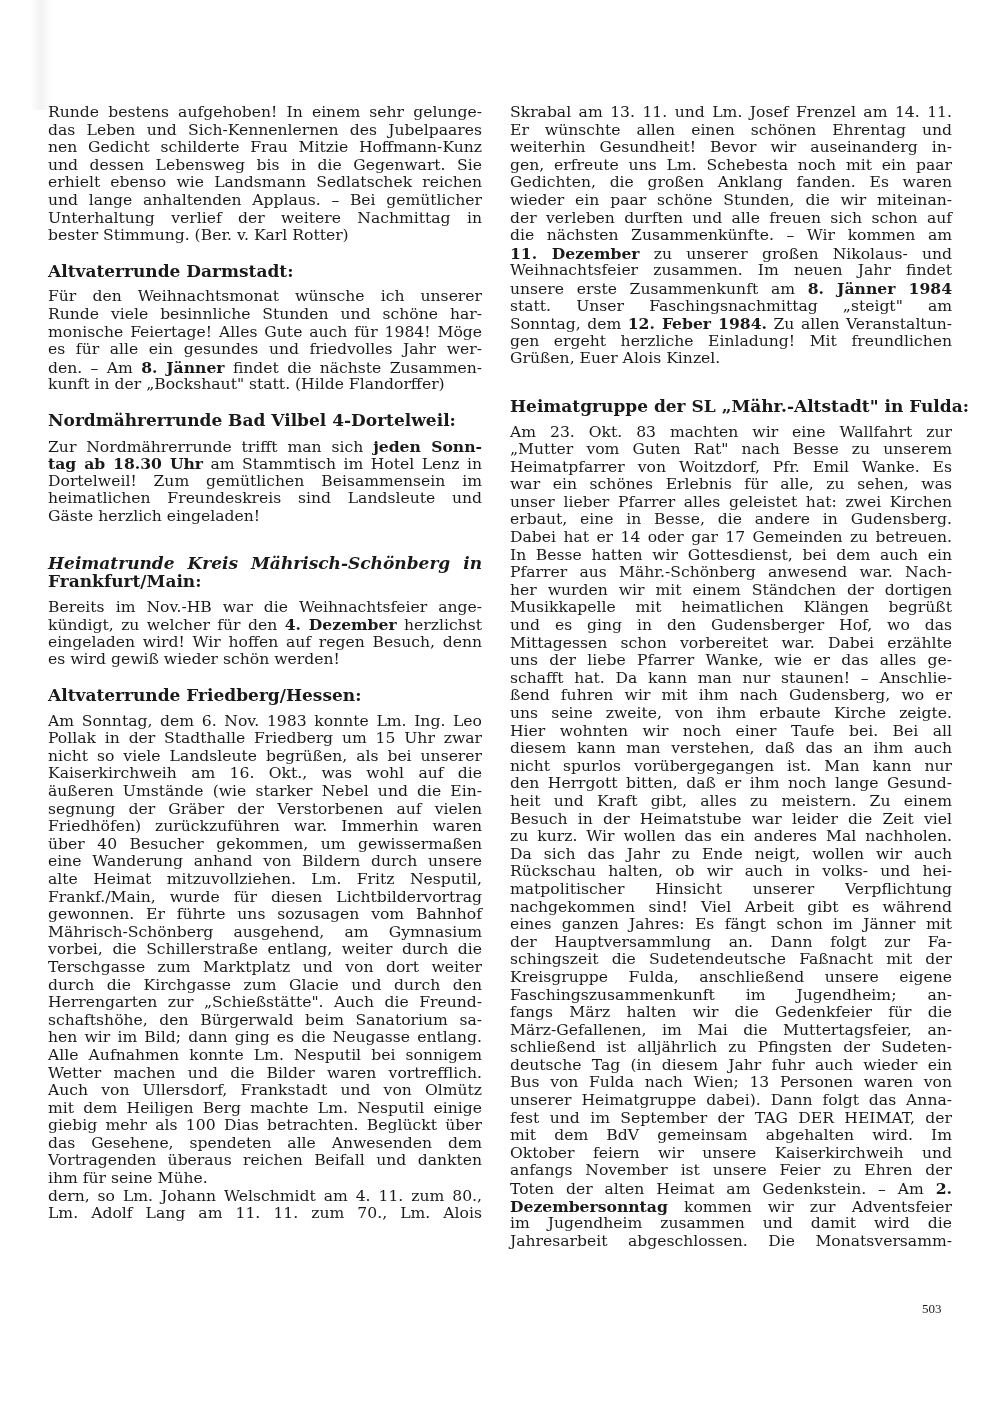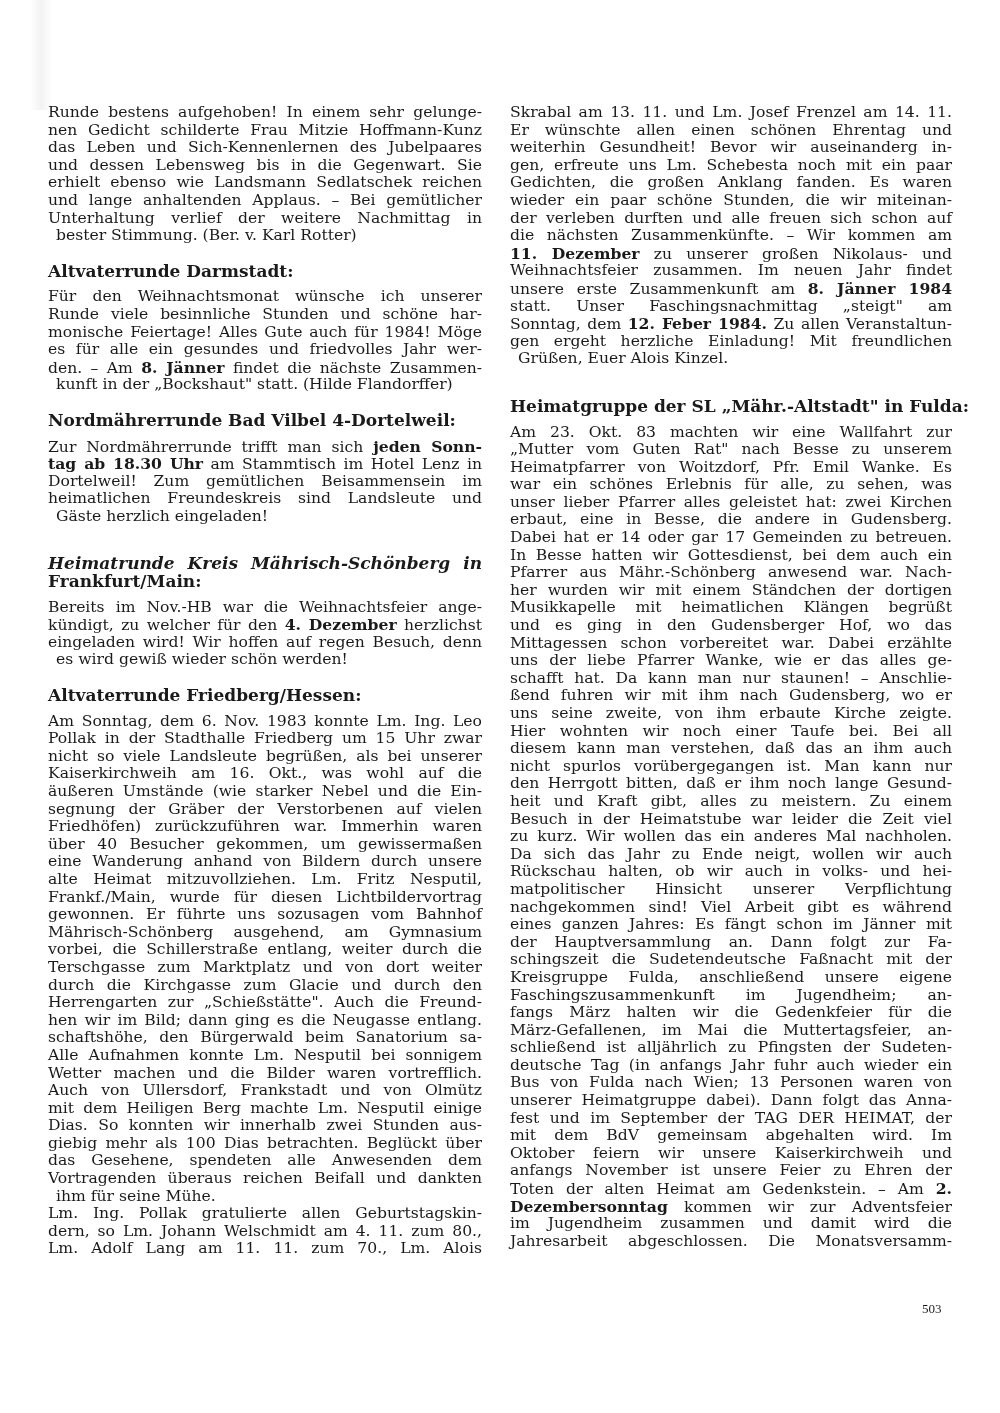--- a/index.html
+++ b/index.html
@@ -9,39 +9,39 @@
     }
     .scan-edge { position: absolute; left: 30px; top: 0; width: 22px; height: 110px;
       background: linear-gradient(to right, rgba(0,0,0,0), rgba(0,0,0,0.05), rgba(0,0,0,0)); }
     .column { position: absolute; top: 104px; }
     #col-left { left: 48px; width: 434px; }
     #col-right { left: 510px; width: 442px; }
     .line {
       font-size: 15.6px; line-height: 17.6px; height: 17.6px; white-space: nowrap;
       text-align: justify; text-align-last: justify; overflow: visible;
     }
-    .line.last { text-align-last: left; margin-left: 8px; }
+    .line.last { text-align-last: left; }
     .line b { font-weight: bold; }
     .heading { font-weight: bold; font-size: 17px; line-height: 17.6px; white-space: nowrap; }
     .heading.justify { text-align: justify; text-align-last: justify; font-style: italic; }
     .gap-m { height: 18px; }
     .gap-l { height: 30px; }
     .gap-h { height: 8px; }
     .page-number { position: absolute; left: 922px; top: 1301px; font-size: 13px; font-family: Liberation Serif, serif; text-align: right; }
   </style>
 </head>
 <body>
 
 <div class="scan-edge"></div>
 
 <div class="column" id="col-left">
     <div>
       <div class="line"><span>Runde bestens aufgehoben! In einem sehr gelunge-</span></div>
+      <div class="line"><span>das Leben und Sich-Kennenlernen des Jubelpaares</span></div>
       <div class="line"><span>nen Gedicht schilderte Frau Mitzie Hoffmann-Kunz</span></div>
-      <div class="line"><span>das Leben und Sich-Kennenlernen des Jubelpaares</span></div>
       <div class="line"><span>und dessen Lebensweg bis in die Gegenwart. Sie</span></div>
       <div class="line"><span>erhielt ebenso wie Landsmann Sedlatschek reichen</span></div>
       <div class="line"><span>und lange anhaltenden Applaus. – Bei gemütlicher</span></div>
       <div class="line"><span>Unterhaltung verlief der weitere Nachmittag in</span></div>
       <div class="line last"><span>bester Stimmung. (Ber. v. Karl Rotter)</span></div>
     </div>
     <div class="gap-m"></div>
     <div class="heading">Altvaterrunde Darmstadt:</div>
     <div class="gap-h"></div>
     <div>
@@ -86,34 +86,32 @@
       <div class="line"><span>über 40 Besucher gekommen, um gewissermaßen</span></div>
       <div class="line"><span>eine Wanderung anhand von Bildern durch unsere</span></div>
       <div class="line"><span>alte Heimat mitzuvollziehen. Lm. Fritz Nesputil,</span></div>
       <div class="line"><span>Frankf./Main, wurde für diesen Lichtbildervortrag</span></div>
       <div class="line"><span>gewonnen. Er führte uns sozusagen vom Bahnhof</span></div>
       <div class="line"><span>Mährisch-Schönberg ausgehend, am Gymnasium</span></div>
       <div class="line"><span>vorbei, die Schillerstraße entlang, weiter durch die</span></div>
       <div class="line"><span>Terschgasse zum Marktplatz und von dort weiter</span></div>
       <div class="line"><span>durch die Kirchgasse zum Glacie und durch den</span></div>
       <div class="line"><span>Herrengarten zur „Schießstätte". Auch die Freund-</span></div>
+      <div class="line"><span>schaftshöhe, den Bürgerwald beim Sanatorium sa-</span></div>
       <div class="line"><span>hen wir im Bild; dann ging es die Neugasse entlang.</span></div>
-      <div class="line"><span>schaftshöhe, den Bürgerwald beim Sanatorium sa-</span></div>
       <div class="line"><span>Alle Aufnahmen konnte Lm. Nesputil bei sonnigem</span></div>
       <div class="line"><span>Wetter machen und die Bilder waren vortrefflich.</span></div>
       <div class="line"><span>Auch von Ullersdorf, Frankstadt und von Olmütz</span></div>
       <div class="line"><span>mit dem Heiligen Berg machte Lm. Nesputil einige</span></div>
-      <div class="line"><span>Dias. So konnten wir innerhalb zwei Stunden aus-</span></div>
       <div class="line"><span>giebig mehr als 100 Dias betrachten. Beglückt über</span></div>
       <div class="line"><span>das Gesehene, spendeten alle Anwesenden dem</span></div>
       <div class="line"><span>Vortragenden überaus reichen Beifall und dankten</span></div>
       <div class="line last"><span>ihm für seine Mühe.</span></div>
     </div>
     <div>
-      <div class="line"><span>Lm. Ing. Pollak gratulierte allen Geburtstagskin-</span></div>
       <div class="line"><span>dern, so Lm. Johann Welschmidt am 4. 11. zum 80.,</span></div>
       <div class="line"><span>Lm. Adolf Lang am 11. 11. zum 70., Lm. Alois</span></div>
     </div>
   </div>
 <div class="column" id="col-right">
     <div>
       <div class="line"><span>Skrabal am 13. 11. und Lm. Josef Frenzel am 14. 11.</span></div>
       <div class="line"><span>Er wünschte allen einen schönen Ehrentag und</span></div>
       <div class="line"><span>weiterhin Gesundheit! Bevor wir auseinanderg in-</span></div>
       <div class="line"><span>gen, erfreute uns Lm. Schebesta noch mit ein paar</span></div>
@@ -162,21 +160,21 @@
       <div class="line"><span>matpolitischer Hinsicht unserer Verpflichtung</span></div>
       <div class="line"><span>nachgekommen sind! Viel Arbeit gibt es während</span></div>
       <div class="line"><span>eines ganzen Jahres: Es fängt schon im Jänner mit</span></div>
       <div class="line"><span>der Hauptversammlung an. Dann folgt zur Fa-</span></div>
       <div class="line"><span>schingszeit die Sudetendeutsche Faßnacht mit der</span></div>
       <div class="line"><span>Kreisgruppe Fulda, anschließend unsere eigene</span></div>
       <div class="line"><span>Faschingszusammenkunft im Jugendheim; an-</span></div>
       <div class="line"><span>fangs März halten wir die Gedenkfeier für die</span></div>
       <div class="line"><span>März-Gefallenen, im Mai die Muttertagsfeier, an-</span></div>
       <div class="line"><span>schließend ist alljährlich zu Pfingsten der Sudeten-</span></div>
-      <div class="line"><span>deutsche Tag (in anfangs Jahr fuhr auch wieder ein</span></div>
+      <div class="line"><span>deutsche Tag (in diesem Jahr fuhr auch wieder ein</span></div>
       <div class="line"><span>Bus von Fulda nach Wien; 13 Personen waren von</span></div>
       <div class="line"><span>unserer Heimatgruppe dabei). Dann folgt das Anna-</span></div>
       <div class="line"><span>fest und im September der TAG DER HEIMAT, der</span></div>
       <div class="line"><span>mit dem BdV gemeinsam abgehalten wird. Im</span></div>
       <div class="line"><span>Oktober feiern wir unsere Kaiserkirchweih und</span></div>
       <div class="line"><span>anfangs November ist unsere Feier zu Ehren der</span></div>
       <div class="line"><span>Toten der alten Heimat am Gedenkstein. – Am </span><b>2.</b></div>
       <div class="line"><b>Dezembersonntag</b><span> kommen wir zur Adventsfeier</span></div>
       <div class="line"><span>im Jugendheim zusammen und damit wird die</span></div>
       <div class="line"><span>Jahresarbeit abgeschlossen. Die Monatsversamm-</span></div>

